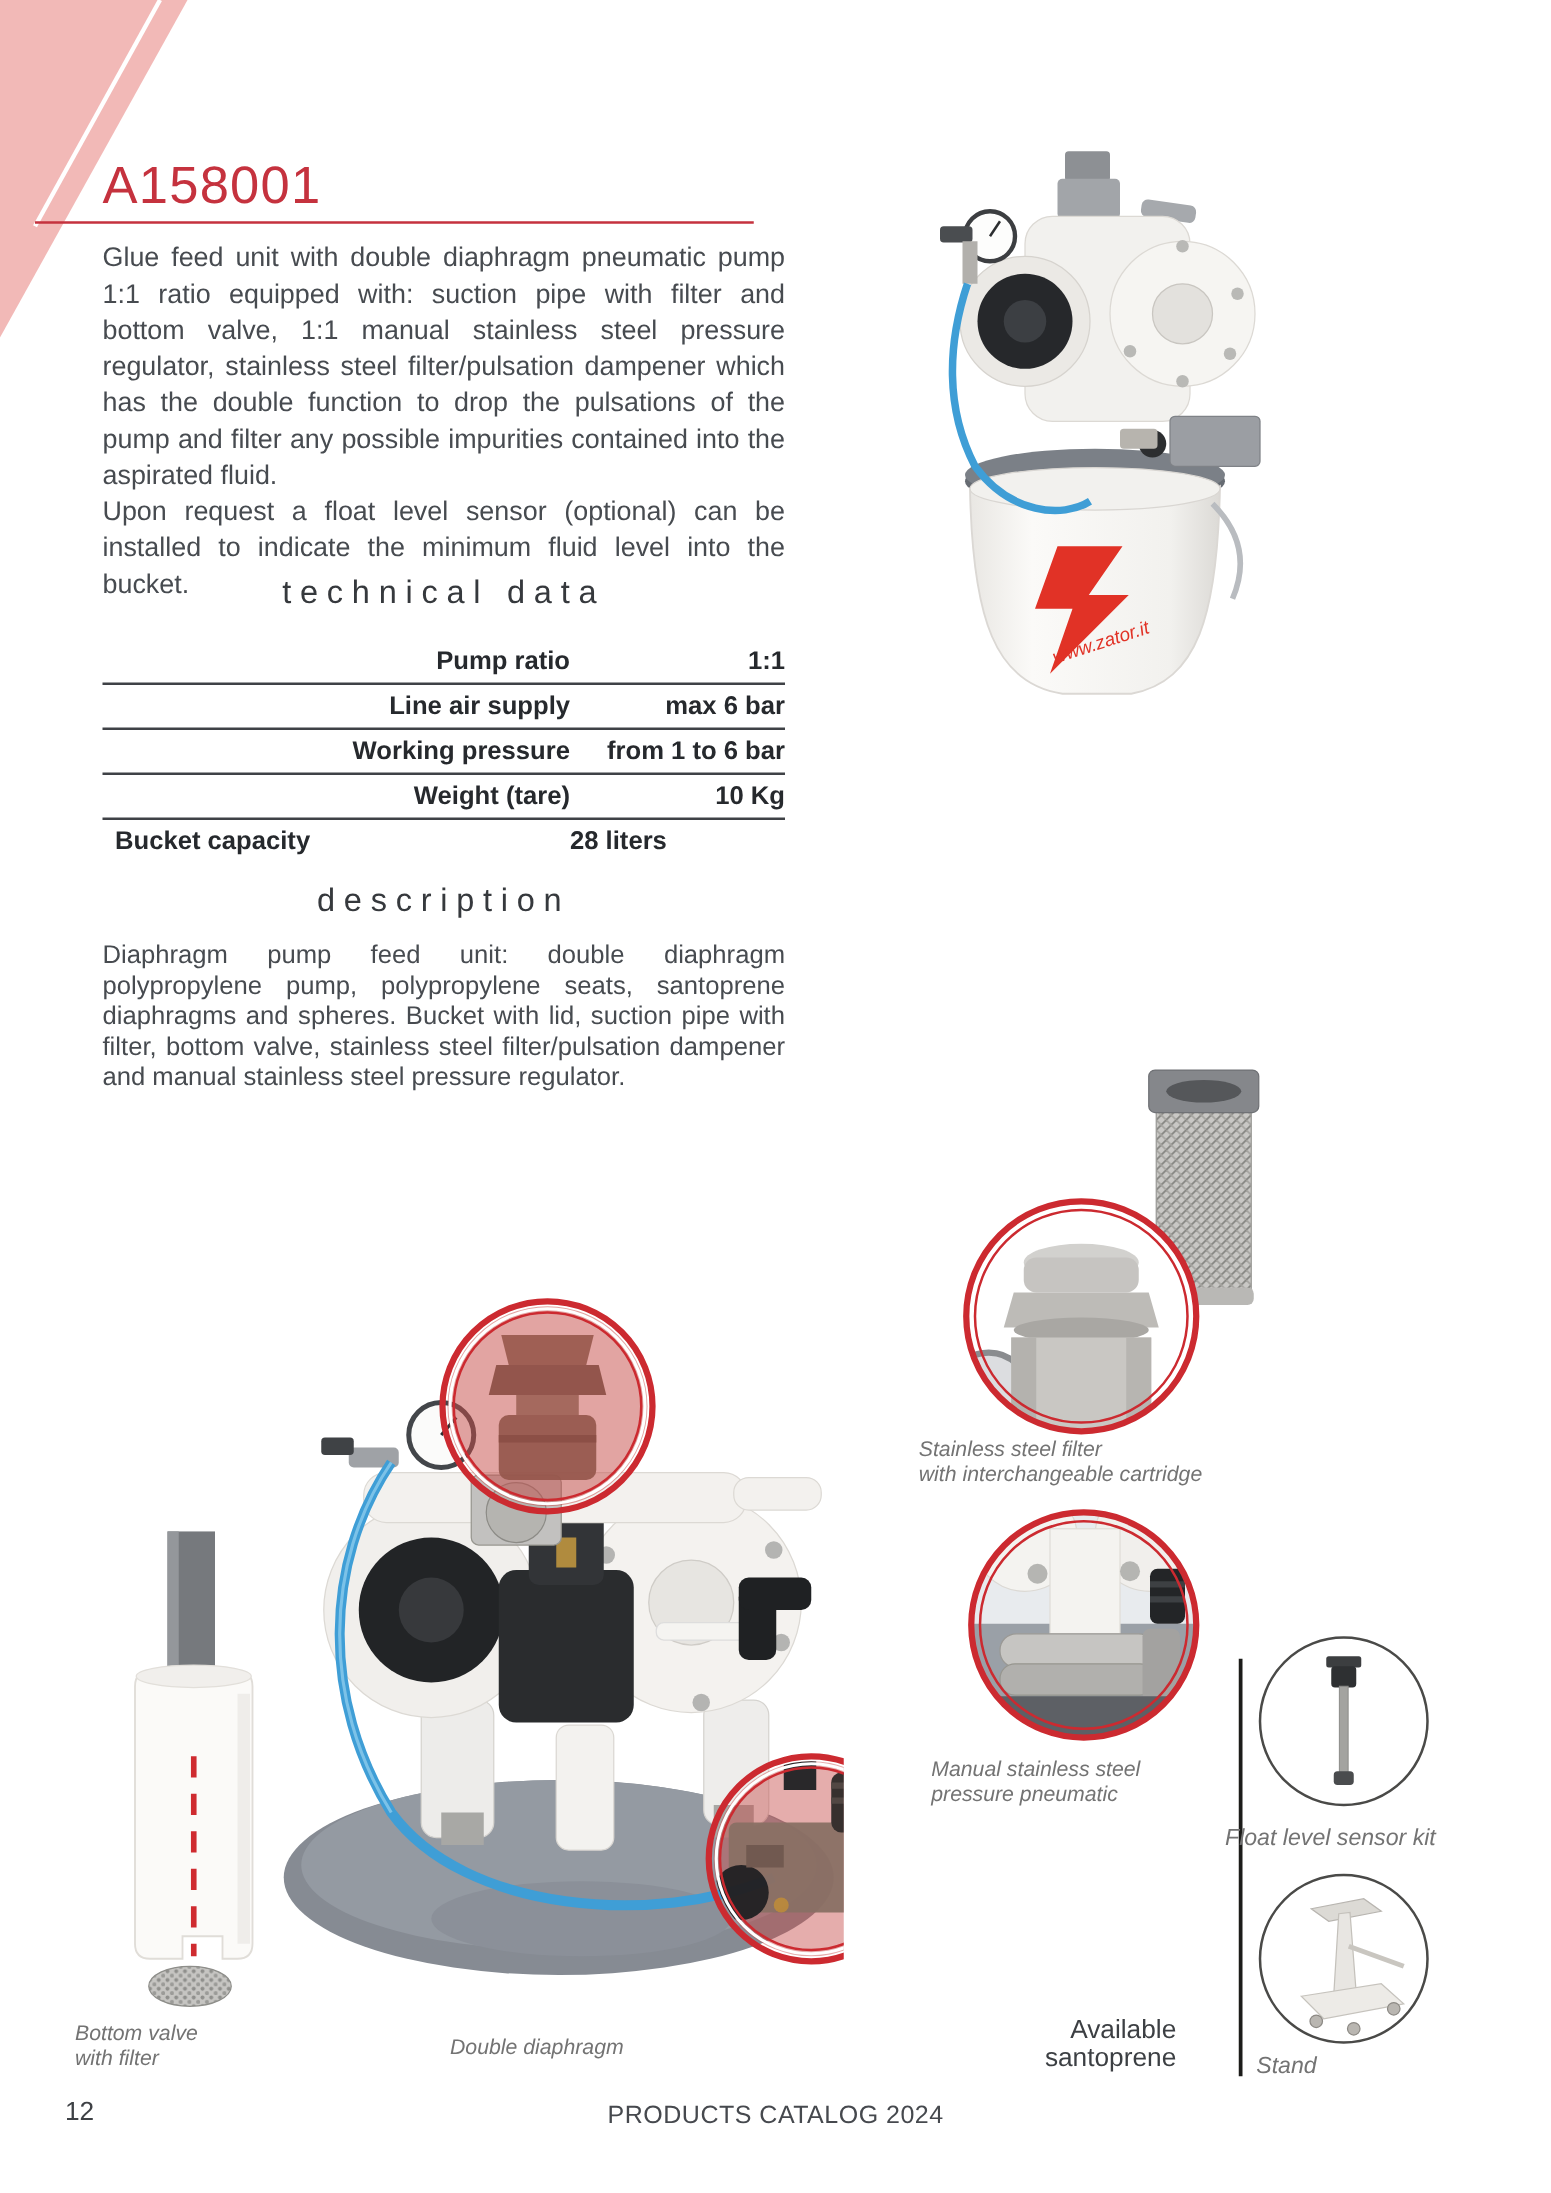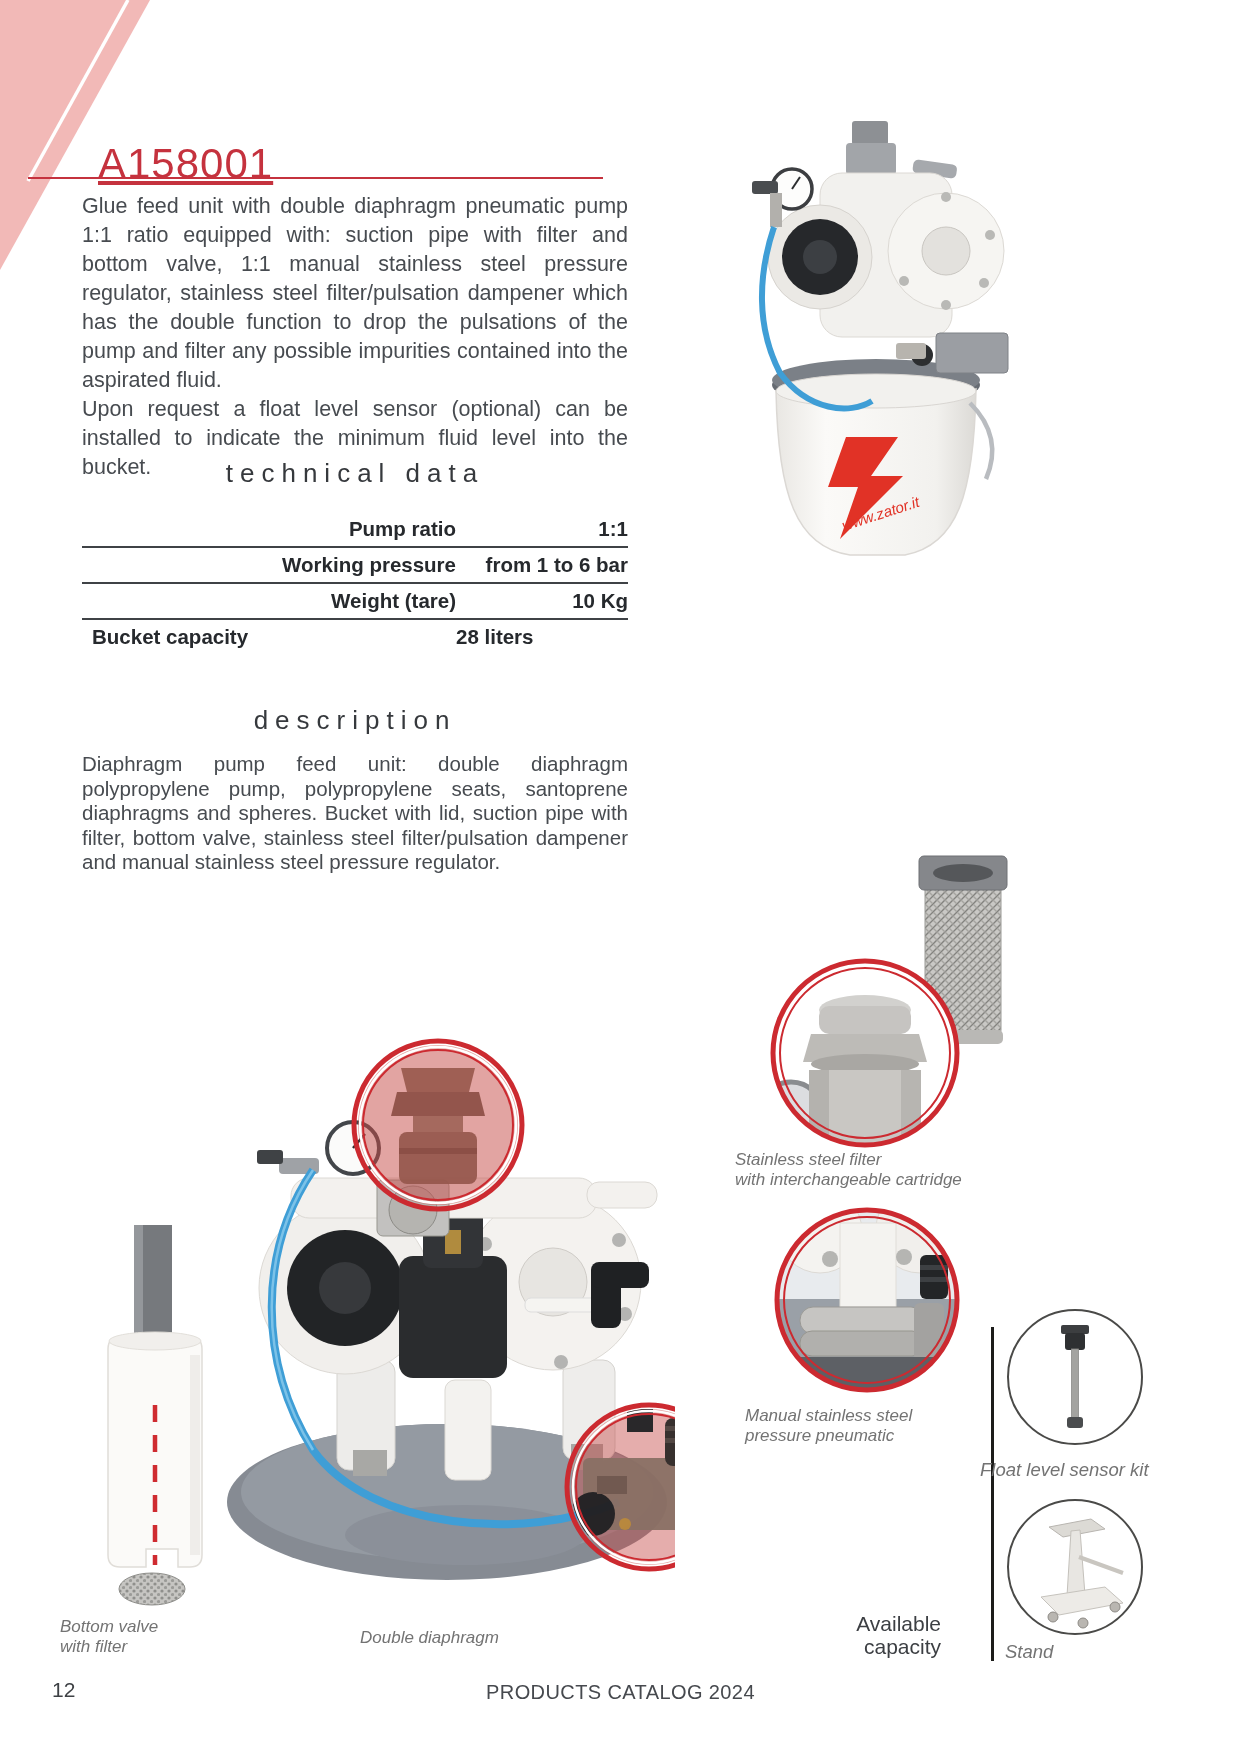--- a/index.html
+++ b/index.html
@@ -45,35 +45,39 @@
 </head>
 <body>
 
 <div class="page">
 
   <svg class="abs" style="left:0;top:0" width="170" height="290" viewBox="0 0 170 290">
     <polygon points="0,0 150,0 0,270" fill="#f2b9b7"></polygon>
     <line x1="128" y1="0" x2="28" y2="181" stroke="#ffffff" stroke-width="3.5"></line>
   </svg>
 
-  <h1 class="product-code" style="margin:16px;text-decoration:underline;">A158001</h1>
+  <h1 class="product-code" style="margin:0;">A158001</h1>
   <div class="title-rule"></div>
 
   <div class="intro">
     <p>Glue feed unit with double diaphragm pneumatic pump 1:1 ratio equipped with: suction pipe with filter and bottom valve, 1:1 manual stainless steel pressure regulator, stainless steel filter/pulsation dampener which has the double function to drop the pulsations of the pump and filter any possible impurities contained into the aspirated fluid.</p>
     <p>Upon request a float level sensor (optional) can be installed to indicate the minimum fluid level into the bucket.</p>
   </div>
 
   <div class="section-heading" style="top:458px;">technical data</div>
 
   <table class="tech-table">
     <tbody>
         <tr>
       <td class="lbl">Pump ratio</td>
       <td class="val">1:1</td>
+    </tr>
+    <tr>
+      <td class="lbl">Line air supply</td>
+      <td class="val">max 6 bar</td>
     </tr>
     <tr>
       <td class="lbl">Working pressure</td>
       <td class="val">from 1 to 6 bar</td>
     </tr>
     <tr>
       <td class="lbl">Weight (tare)</td>
       <td class="val">10 Kg</td>
     </tr>
     <tr>
@@ -307,21 +311,21 @@
     </g>
   </svg>
   <div class="caption" style="left:745px;top:1406px;width:250px;">
     <span style="display:block">Manual stainless steel</span>
     <span style="display:block">pressure pneumatic</span>
   </div>
 
   <div class="v-divider"></div>
   <div class="optionals">
     <span style="display:block">Available</span>
-    <span style="display:block">capacity</span>
+    <span style="display:block">santoprene</span>
   </div>
 
   <svg class="abs" style="left:1005px;top:1307px;" width="140" height="145" viewBox="0 0 140 145">
     <circle cx="70" cy="70" r="67" fill="#ffffff" stroke="#4a4a48" stroke-width="2"></circle>
     <rect x="56" y="18" width="28" height="9" rx="2" fill="#3c3e40"></rect>
     <rect x="60" y="26" width="20" height="17" rx="3" fill="#2e3032"></rect>
     <rect x="66.5" y="42" width="7" height="70" fill="#a3a3a0" stroke="#8b8b88" stroke-width="0.8"></rect>
     <rect x="62" y="110" width="16" height="11" rx="3" fill="#4a4c4e"></rect>
   </svg>
   <div class="caption big" style="left:980px;top:1459px;width:190px;">Float level sensor kit</div>

